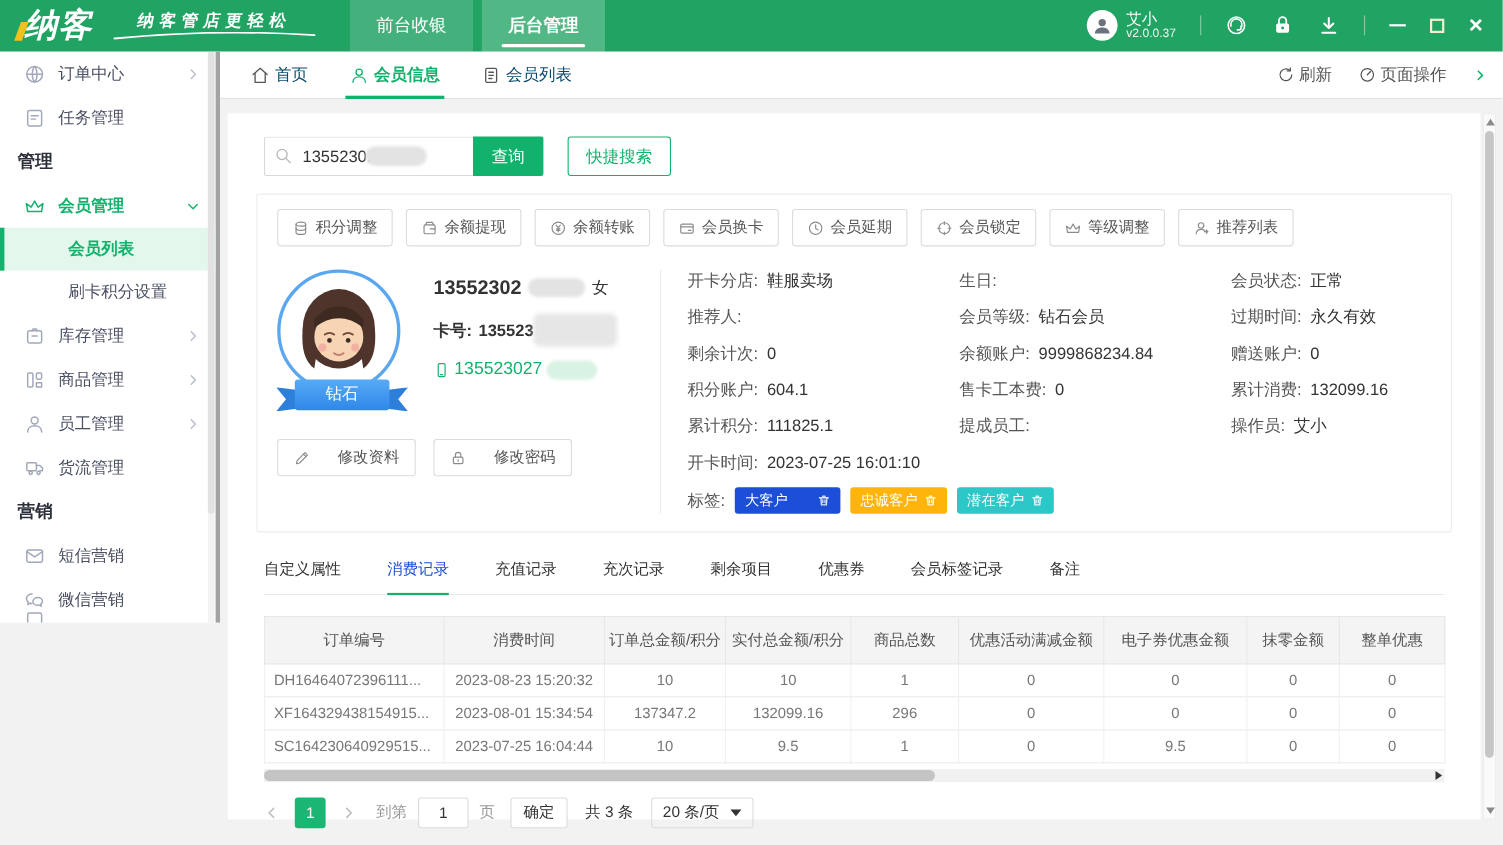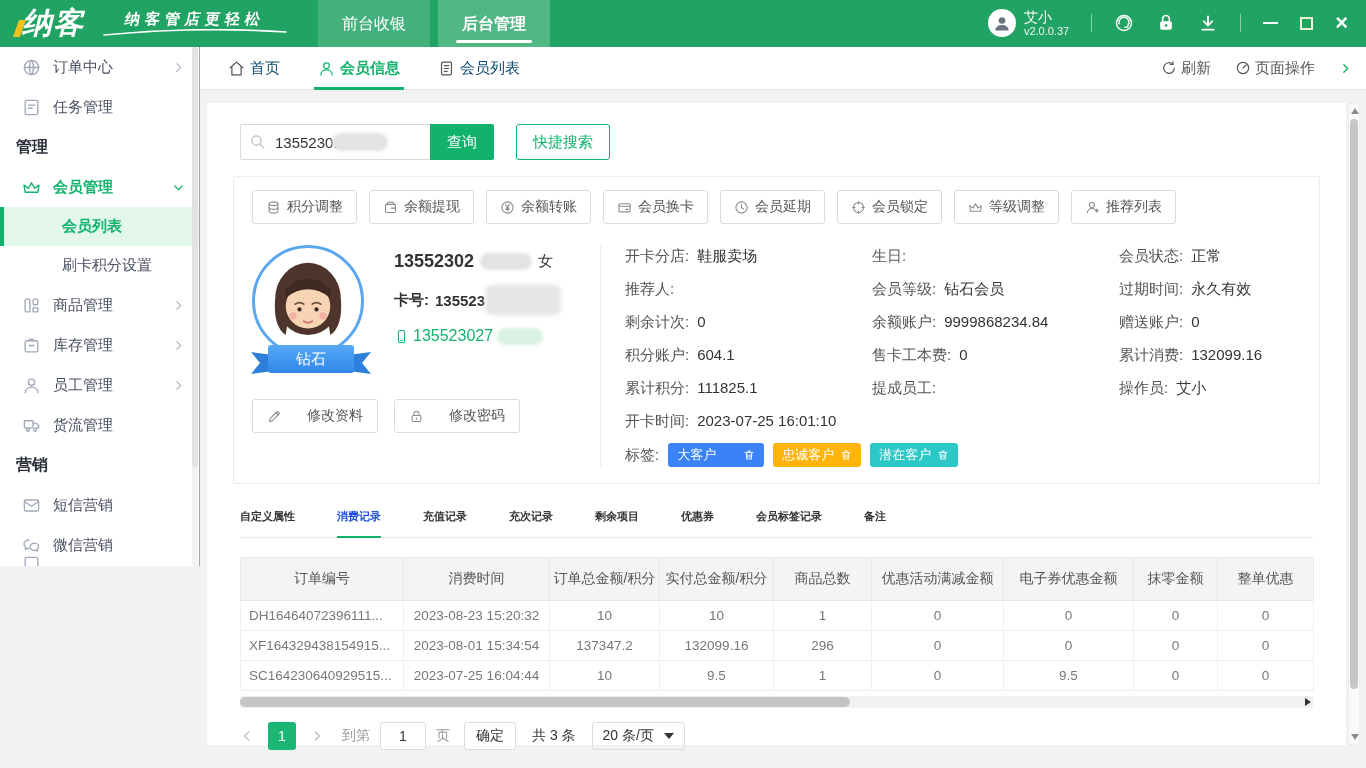--- a/index.html
+++ b/index.html
@@ -27,21 +27,21 @@
   .tb-user-name { font-size:14px; }
   .tb-user-ver { font-size:11px; opacity:.92; }
   .tb-sep { width:1px; height:18px; background:rgba(255,255,255,.45); }
   .tb-ic { width:20px; height:20px; color:#fff; cursor:pointer; display:block; }
   .win-min { width:15px; height:2px; background:#fff; display:block; cursor:pointer; }
   .win-max { width:13px; height:13px; border:2px solid #f4f0cf; display:block; cursor:pointer; }
   .win-close { font-size:22px; line-height:1; cursor:pointer; font-weight:bold; }
 
   
   .sidebar { position:absolute; left:0; top:47px; width:200px; height:519px; background:#fff;
-    border-right:1px solid #a3a3a3; overflow:hidden; }
+    border-right:4px solid #a3a3a3; overflow:hidden; }
   .side-item { position:relative; height:40px; display:flex; align-items:center; padding-left:22px;
     color:#4a4f63; font-size:15px; cursor:pointer; }
   .side-item .sicon { width:19px; height:19px; margin-right:12px; color:#a2a8ba; flex:none; }
   .side-item .chev { margin-left:auto; margin-right:14px; width:13px; height:13px; color:#b9bec9; }
   .side-section { height:40px; display:flex; align-items:center; padding-left:16px;
     font-size:16px; font-weight:bold; color:#2b2f3a; }
   .side-item.green { color:#12b26d; font-weight:bold; }
   .side-item.green .sicon, .side-item.green .chev { color:#12b26d; }
   .side-sub { height:39px; display:flex; align-items:center; padding-left:62px; font-size:15px; color:#4a4f63; cursor:pointer; position:relative; }
   .side-sub.active { background:#e3f7ec; color:#12b26d; font-weight:bold; }
@@ -112,25 +112,25 @@
   .details-block { flex:1; border-left:1px solid #ececec; padding-left:24px; }
   .details-grid { display:flex; }
   .dcol { width:247px; }
   .dcol.c3 { width:auto; }
   .dpair { display:flex; margin-bottom:12px; font-size:15px; line-height:21px; }
   .dpair .dl { color:#555; margin-right:8px; white-space:nowrap; }
   .dpair .dv { color:#333; }
   .tags-row { margin-top:9px; display:flex; align-items:center; font-size:15px; color:#555; }
   .tag { display:flex; align-items:center; gap:6px; color:#fff; font-size:13px; height:24px; padding:0 9px; border-radius:3px; margin-left:9px; }
   .tag .ticon { width:12px; height:12px; opacity:.85; cursor:pointer; }
-  .tag-0 { background:#3b82f6;gap:27px; } .tag-1 { background:#ffb40c; } .tag-2 { background:#2cc8c8; }
+  .tag-0 { background:#1d4ed8;gap:27px; } .tag-1 { background:#ffb40c; } .tag-2 { background:#2cc8c8; }
 
   
   .record-tabs { margin:25px 33px 0; border-bottom:1px solid #e9e9e9; display:flex; gap:42px; }
-  .rtab { padding-bottom:13px; font-size:11px; color:#333; cursor:pointer; position:relative;font-weight:bold; }
+  .rtab { padding-bottom:13px; font-size:14px; color:#333; cursor:pointer; position:relative; }
   .rtab.active { color:#1d4ed8; }
   .rtab.active:after { content:""; position:absolute; left:0; right:0; bottom:-1px; height:2px; background:#12b26d; }
 
   
   .data-table { margin:19px 33px 0; border-collapse:collapse; table-layout:fixed; width:1073px; }
   .data-table th { background:#f4f4f5; border:1px solid #e7e7e7; border-left:none; height:43px; font-size:14px; font-weight:normal; color:#555; }
   .data-table th:first-child { border-left:1px solid #e7e7e7; }
   .data-table td { border-bottom:1px solid #ececec; border-right:1px solid #f0f0f0; height:30px; font-size:13.5px; color:#777;
     text-align:center; overflow:hidden; white-space:nowrap; }
   .data-table td:first-child { text-align:left; padding-left:8px; border-left:1px solid #f0f0f0; }
@@ -241,35 +241,35 @@
       </svg>
     <span>会员管理</span>
     <svg class="chev" viewBox="0 0 24 24" style="stroke-width:2.4">
         <path d="M5 9l7 7 7-7"></path>
       </svg>
   </div>
   <div class="side-sub active">会员列表</div>
   <div class="side-sub">刷卡积分设置</div>
   <div class="side-item">
     <svg class="sicon" viewBox="0 0 24 24">
+        <rect x="4" y="6" width="16" height="14" rx="2"></rect>
+        <path d="M9 6l1-2h4l1 2M9 12h6"></path>
+      </svg>
+    <span>库存管理</span>
+    <svg class="chev" viewBox="0 0 24 24" style="stroke-width:2.4">
+        <path d="M9 5l7 7-7 7"></path>
+      </svg>
+  </div>
+  <div class="side-item">
+    <svg class="sicon" viewBox="0 0 24 24">
         <rect x="4" y="4" width="6" height="16" rx="1.5"></rect>
         <rect x="14" y="4" width="6" height="7" rx="1.5"></rect>
         <path d="M14 15h6v5h-6z"></path>
       </svg>
     <span>商品管理</span>
-    <svg class="chev" viewBox="0 0 24 24" style="stroke-width:2.4">
-        <path d="M9 5l7 7-7 7"></path>
-      </svg>
-  </div>
-  <div class="side-item">
-    <svg class="sicon" viewBox="0 0 24 24">
-        <rect x="4" y="6" width="16" height="14" rx="2"></rect>
-        <path d="M9 6l1-2h4l1 2M9 12h6"></path>
-      </svg>
-    <span>库存管理</span>
     <svg class="chev" viewBox="0 0 24 24" style="stroke-width:2.4">
         <path d="M9 5l7 7-7 7"></path>
       </svg>
   </div>
   <div class="side-item">
     <svg class="sicon" viewBox="0 0 24 24">
         <circle cx="12" cy="8" r="4"></circle>
         <path d="M4 21c0-4.4 3.6-7 8-7s8 2.6 8 7"></path>
       </svg>
     <span>员工管理</span>

